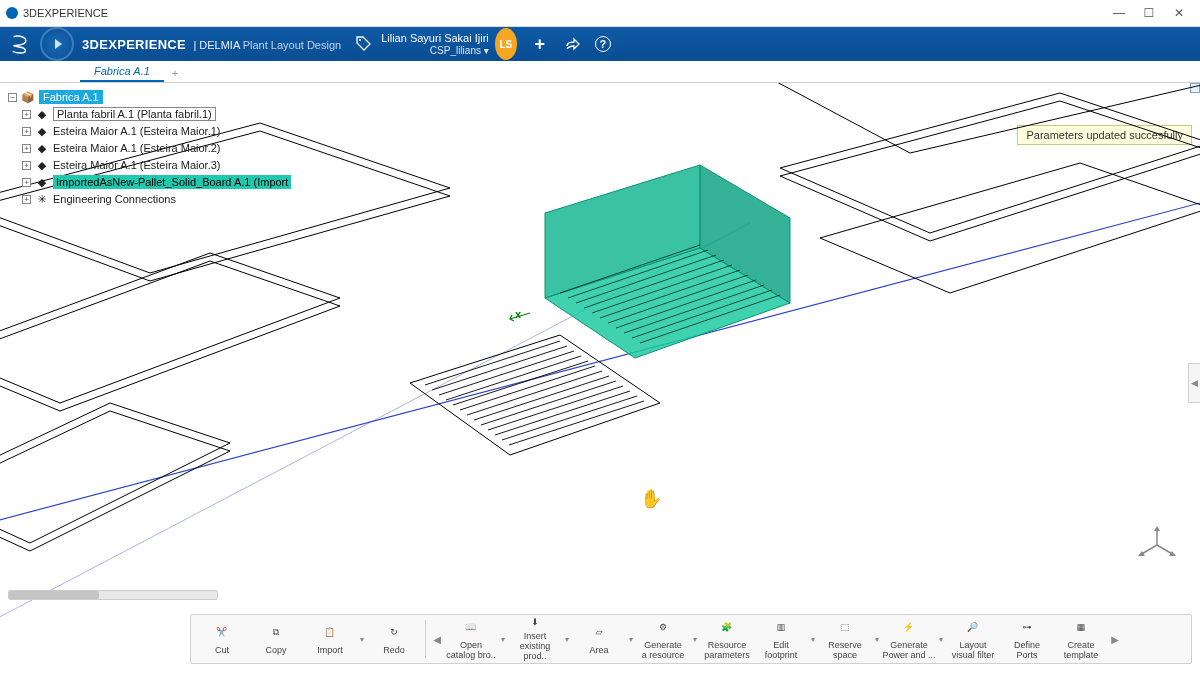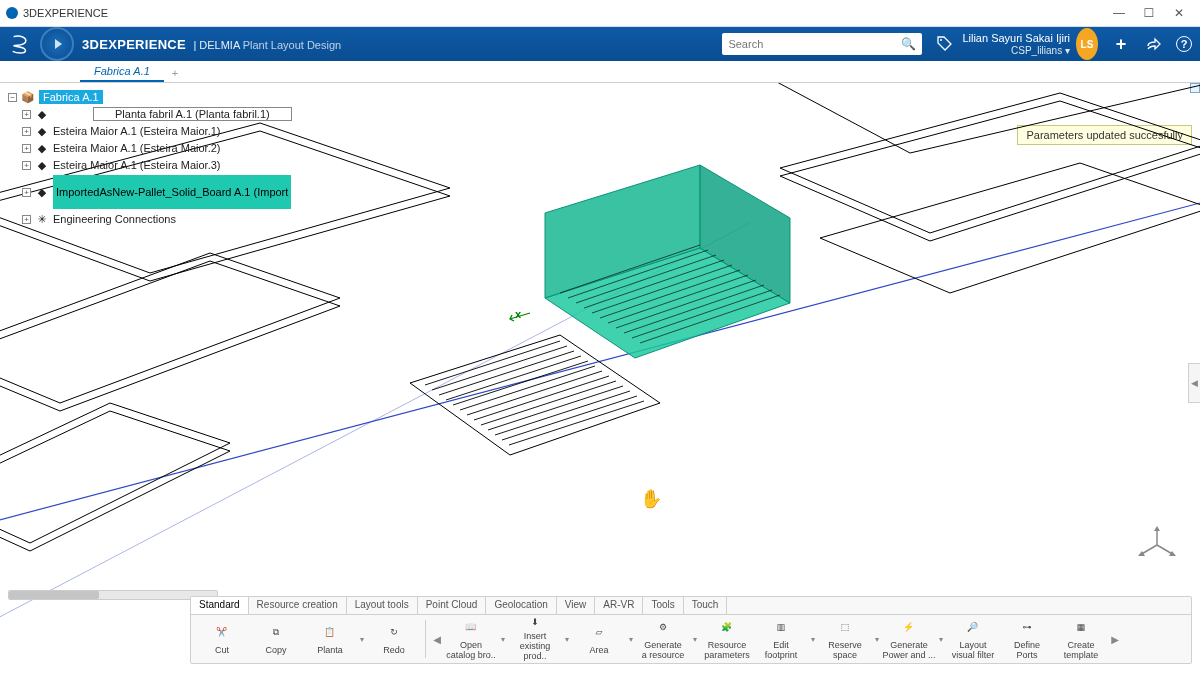--- a/index.html
+++ b/index.html
@@ -36,22 +36,22 @@
 
 
 .viewport { position:relative; height: calc(675px - 22px - 34px - 22px); background:#fff; overflow:hidden; }
 
 
 .tree { position:absolute; top:6px; left:6px; font-size:11px; color:#222; z-index:10; }
 .tree .node { display:flex; align-items:center; gap:4px; padding:1px 2px; margin-bottom:1px; white-space:nowrap; }
 .tree .exp { width:9px; height:9px; border:1px solid #888; font-size:8px; line-height:7px; text-align:center; color:#555; cursor:pointer; background:#fff; }
 .tree .nicon { width:14px; height:14px; display:inline-flex; align-items:center; justify-content:center; }
 .tree .root { background:#1aa9e0; color:#fff; padding:1px 4px; }
-.tree .sel { background:#1ec9b0; color:#000; padding:11px 3px; }
-.tree .box { border:1px solid #888; padding:0 21px;margin-left:40px; }
+.tree .sel { background:#1ec9b0; color:#000; padding:1px 3px; }
+.tree .box { border:1px solid #888; padding:0 3px; }
 .tree .indent { margin-left:14px; }
 
 
 .scene { position:absolute; inset:0; }
 .triad { position:absolute; right:18px; bottom:110px; width:50px; height:50px; }
 .tooltip { position:absolute; right:8px; top:42px; background:#ffffe0; border:1px solid #c9c97a; padding:3px 8px; font-size:11px; color:#333; }
 .collapse-handle { position:absolute; right:0; top:280px; width:12px; height:40px; background:#f5f5f5; border:1px solid #d0d0d0; border-right:0; display:flex; align-items:center; justify-content:center; font-size:9px; color:#888; cursor:pointer; }
 .floor-full { position:absolute; right:0; top:0; width:10px; height:10px; border:1px solid #7aa8d4; background:#eaf3fb; cursor:pointer; }
 
 .hscroll { position:absolute; left:8px; bottom:80px; width:210px; height:10px; background:#e8e8e8; border:1px solid #ccc; border-radius:2px; }
@@ -94,24 +94,20 @@
     <svg viewBox="0 0 24 24">
         <path d="M5 4 C 12 2 20 5 18 10 C 16 14 9 13 5 14 C 9 15 18 15 18 19 C 18 23 8 22 4 20" stroke="#fff" stroke-width="1.6" fill="none"></path>
       </svg>
   </div>
   <div class="compass">
       <div class="play"></div>
     </div>
   <div class="brand">
     <span class="b1"><span>3D</span><span style="font-weight:bold">EXPERIENCE</span></span>
     <span class="b2"><span> | </span><span>DELMIA</span> <span style="opacity:.8">Plant Layout Design</span></span>
-  </div>
-  <div class="search">
-    <input placeholder="Search" style="">
-    <span style="color:#888;font-size:12px">🔍</span>
   </div>
   <div class="ricons">
     <div class="hicon">
         <svg width="16" height="16" viewBox="0 0 16 16">
           <path d="M1 1h6l7 7-6 6-7-7z" fill="none" stroke="#fff" stroke-width="1.3"></path>
           <circle cx="4" cy="4" r="1" fill="#fff"></circle>
         </svg>
       </div>
   </div>
   <div class="user">
@@ -261,43 +257,32 @@
     <path d="M22 11 L25 6 L28 11" fill="#888"></path>
     <path d="M10 31 L6 36 L13 36" fill="#888"></path>
     <path d="M40 31 L44 36 L37 36" fill="#888"></path>
   </svg>
 
   <div class="hscroll">
       <div class="thumb"></div>
     </div>
 
   <div class="cmdbar">
-    <div class="cmdtabs">
-      <div class="ct active">Standard</div>
-      <div class="ct">Resource creation</div>
-      <div class="ct">Layout tools</div>
-      <div class="ct">Point Cloud</div>
-      <div class="ct">Geolocation</div>
-      <div class="ct">View</div>
-      <div class="ct">AR-VR</div>
-      <div class="ct">Tools</div>
-      <div class="ct">Touch</div>
-    </div>
     <div class="cmdrow">
       <div class="cmd">
           <div class="ci">✂️</div>
           <span>Cut</span>
         </div>
       <div class="cmd">
           <div class="ci">⧉</div>
           <span>Copy</span>
         </div>
       <div class="cmd">
           <div class="ci">📋</div>
-          <span>Planta</span>
+          <span>Import</span>
         </div>
       <div class="dd">▾</div>
       <div class="cmd">
           <div class="ci">↻</div>
           <span>Redo</span>
         </div>
       <div class="sep"></div>
       <div class="scrolly">◀</div>
 
       <div class="cmd">

